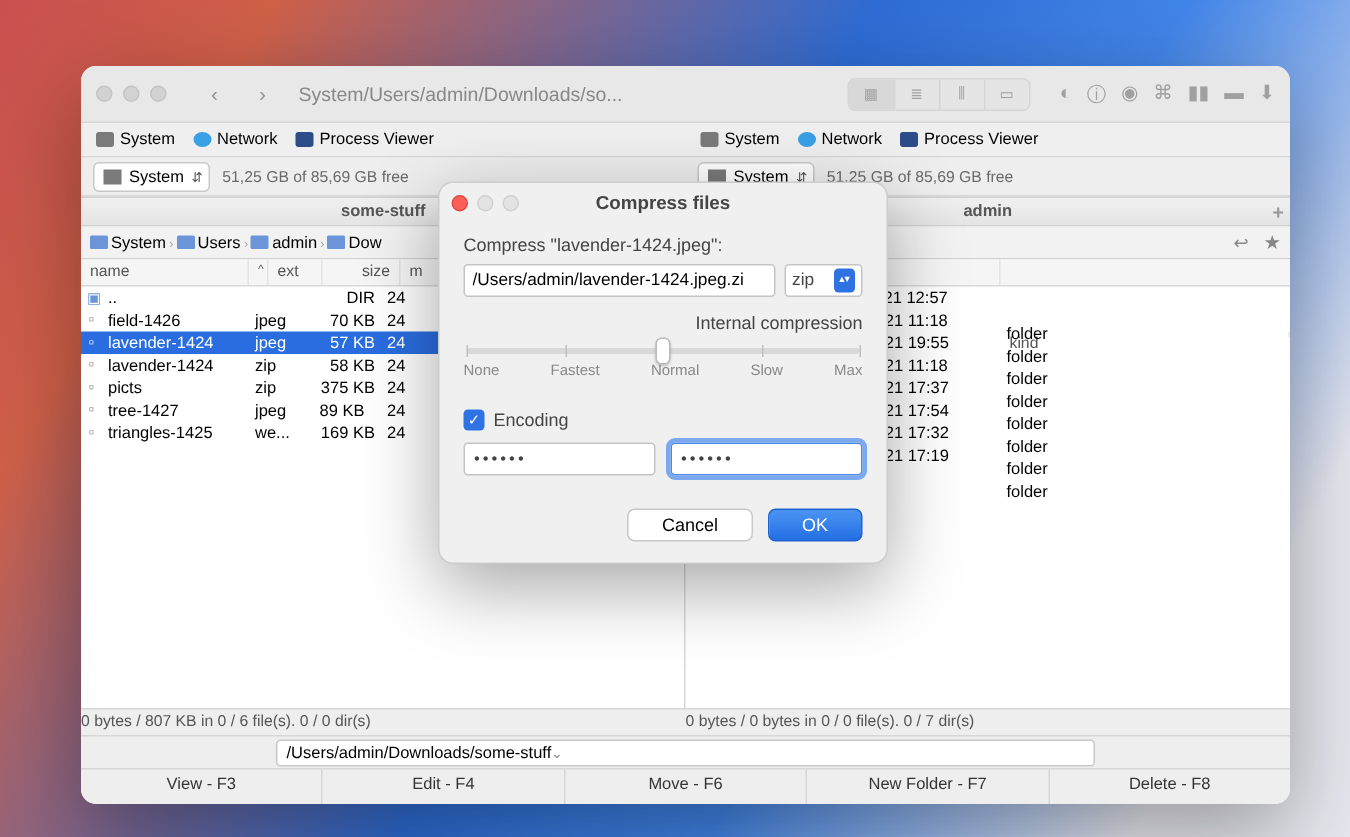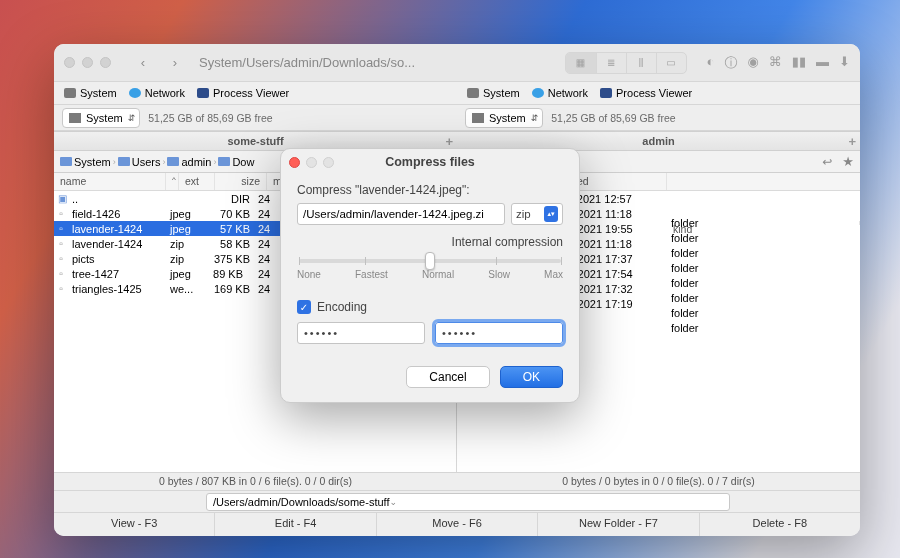--- a/index.html
+++ b/index.html
@@ -70,34 +70,34 @@
 .rows { flex: 1; overflow: hidden; }
 .row { height: 15px; display: flex; font-size: 11px; align-items: center; }
 .row.sel { background: #2a6de0; color: #fff; }
 .row .fico { width: 14px; text-align: center; font-size: 10px; color: #777; }
 .row.sel .fico { color: #fff; }
 .row span { padding: 0 4px; white-space: nowrap; overflow: hidden; }
 .row.up .fico { color: #6b95d8; }
 
 .statrow { height: 18px; background: #eeeeee; display: flex; font-size: 10.5px; color: #555;
   border-top: 1px solid #d6d6d6; }
-.stathalf { width: 50%; text-align: center; padding-top: 2px; }
+.stathalf { width: 50%; padding-top: 2px; }
 .pathrow { height: 22px; background: #eeeeee; display: flex; align-items: center; padding: 0 130px;
   border-top: 1px solid #d6d6d6; }
 .pathbox { flex: 1; background: #fff; border: 1px solid #c8c8c8; border-radius: 3px; height: 18px;
-  font-size: 11px; padding: 1px 6px; display: flex; align-items: center; justify-content: flex-start; margin-left: 22px; }
+  font-size: 11px; padding: 1px 6px; display: flex; align-items: center; justify-content: flex-start; }
 .pathbox .dd { color: #888; font-size: 9px; }
 .fkeys { height: 24px; background: #eeeeee; display: flex; border-top: 1px solid #d6d6d6; }
 .fkey { flex: 1; text-align: center; font-size: 11px; padding-top: 4px; border-right: 1px solid #d6d6d6;
   color: #333; }
 .fkey:last-child { border-right: none; }
 
-.overlay { position: absolute; left: 280px; top: 121px; width: 300px; background: #f0f0f0;
+.overlay { position: absolute; left: 292px; top: 121px; width: 300px; background: #f0f0f0;
   border-radius: 10px; box-shadow: 0 15px 50px rgba(0,0,0,.35); border: 1px solid #ccc;
-  padding-bottom: 14px; margin-top: 27px; }
+  padding-bottom: 14px; }
 .dlg-titlebar { height: 26px; display: flex; align-items: center; padding: 0 8px; position: relative; }
 .dlg-traffic { display: flex; gap: 6px; }
 .dlg-traffic .l { width: 11px; height: 11px; border-radius: 50%; }
 .l.r { background: #ff5f57; border: 1px solid #df4744; }
 .l.y { background: #e3e3e3; border: 1px solid #d0d0d0; }
 .l.g { background: #e3e3e3; border: 1px solid #d0d0d0; }
 .dlg-title { position: absolute; left: 0; right: 0; text-align: center; font-size: 12.5px; font-weight: 600; color: #444; }
 .dlg-body { padding: 8px 16px 0 16px; font-size: 12px; color: #444; }
 .dlg-row { display: flex; align-items: center; gap: 6px; margin-top: 6px; }
 .dlg-input { flex: 1; height: 22px; background: #fff; border: 1px solid #c4c4c4; border-radius: 3px;

